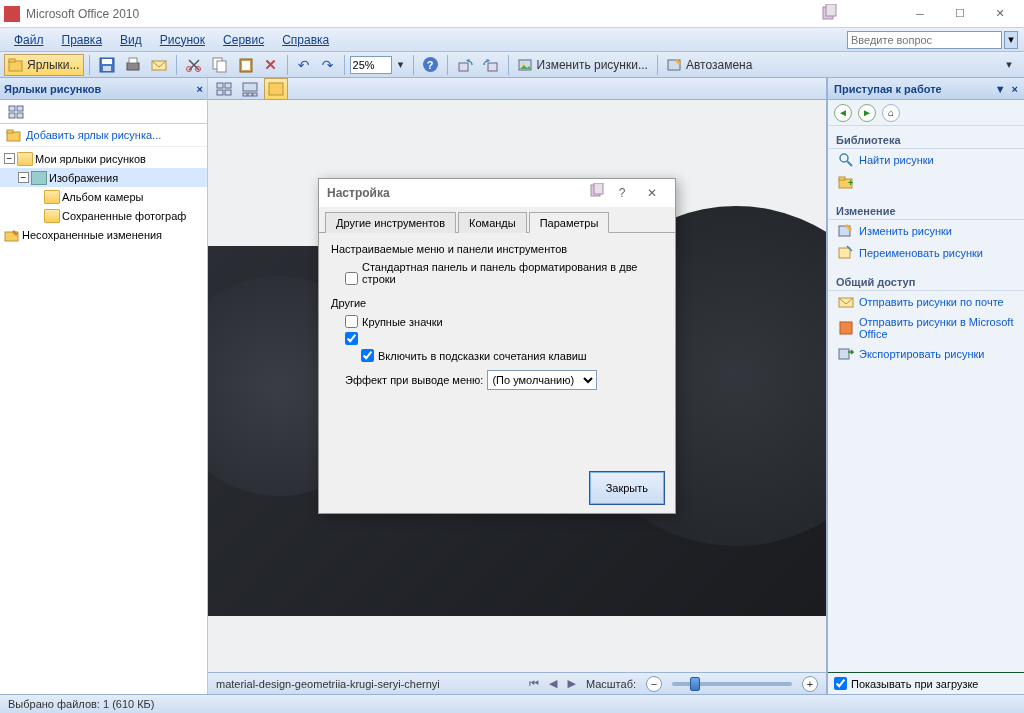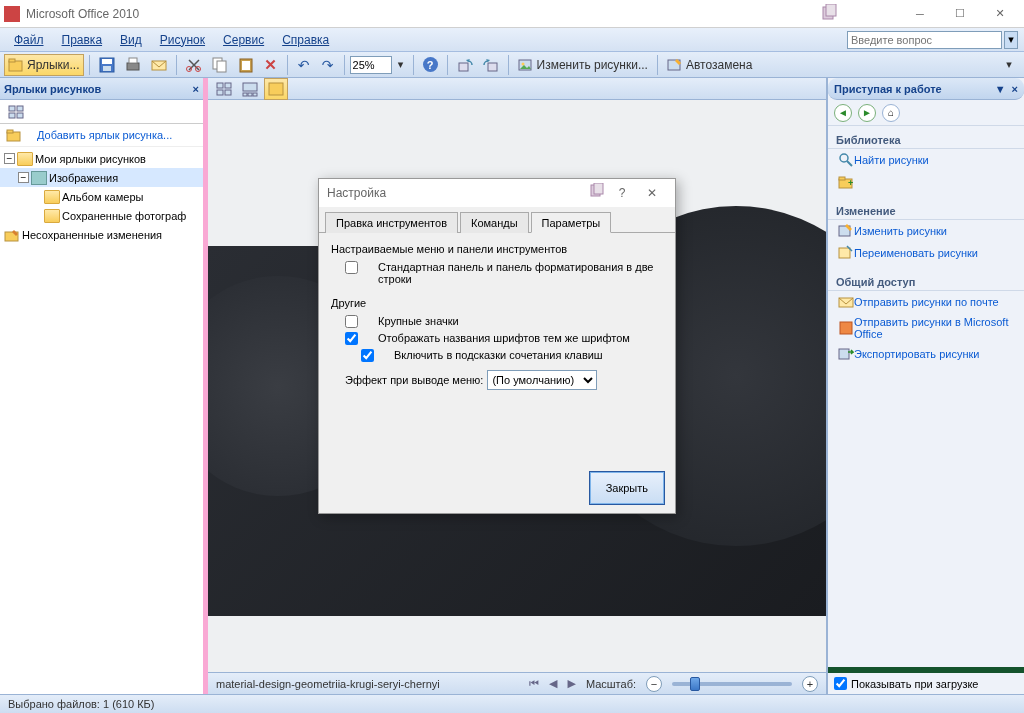--- a/index.html
+++ b/index.html
@@ -27,25 +27,25 @@
 .tb-btn.active { background: linear-gradient(#fde7a7, #fbd767); border: 1px solid #c2a15f; }
 .tb-btn .tb-label { margin-left: 3px; font-size: 12px; color: #333; }
 .tb-sep { width: 1px; height: 20px; background: #9ab3d5; margin: 0 3px; }
 .toolbar .zoom-box { width: 42px; height: 18px; border: 1px solid #7f9db9; background: #fff; font-size: 11px; padding: 0 2px; }
 .tb-icon { width: 16px; height: 16px; }
 
 
 .main { display: flex; height: calc(100% - 28px - 24px - 26px - 19px); }
 
 
-.sidebar-left { width: 208px; background: #fff; border-right: 5px solid #f9a8d4; display: flex; flex-direction: column; }
+.sidebar-left { width: 208px; background: #fff; border-right: 1px solid #f9a8d4; display: flex; flex-direction: column; }
 .sidebar-header { height: 22px; background: linear-gradient(#dce8f7, #c1d5ee); border-bottom: 1px solid #9ab3d5; display: flex; align-items: center; padding: 0 4px; font-weight: bold; color: #15428b; font-size: 11px; }
 .sidebar-header .close-x { margin-left: auto; cursor: pointer; font-family: Arial; }
 .sidebar-toolbar { height: 24px; border-bottom: 1px solid #ccc; display: flex; align-items: center; padding: 0 4px; gap: 3px; }
-.add-shortcut { padding: 4px 6px; color: #0b5bd3; cursor: pointer; display: flex; align-items: center; gap: 15px; border-bottom: 1px solid #eee; }
+.add-shortcut { padding: 4px 6px; color: #0b5bd3; cursor: pointer; display: flex; align-items: center; gap: 4px; border-bottom: 1px solid #eee; }
 .tree { padding: 2px 0; flex: 1; overflow: auto; }
 .tree-item { display: flex; align-items: center; padding: 2px 2px 2px 4px; height: 19px; cursor: pointer; gap: 2px; }
 .tree-item.selected { background: #d6e8ff; }
 .tree-toggle { width: 11px; height: 11px; border: 1px solid #888; display: flex; align-items: center; justify-content: center; font-size: 10px; line-height: 1; cursor: pointer; background: #fff; }
 .tree-icon { width: 16px; height: 14px; }
 .folder-icon { background: linear-gradient(#ffe9a8, #f8cd5b); border: 1px solid #d9a93e; border-radius: 1px; }
 .pic-icon { background: #9cc; border: 1px solid #699; }
 
 
 .center { flex: 1; background: #f0f0f0; display: flex; flex-direction: column; border-right: 1px solid #9ab3d5; position: relative; }
@@ -55,46 +55,46 @@
 .canvas-image::before { content: ""; position: absolute; width: 220px; height: 220px; border-radius: 50%; background: radial-gradient(circle, #3a3d43 0%, #2a2d33 80%); left: -40px; top: 30px; }
 .canvas-image::after { content: ""; position: absolute; width: 340px; height: 340px; border-radius: 50%; background: radial-gradient(circle, #33363c 0%, #23262b 80%); right: -80px; top: -40px; }
 .center-statusbar { height: 22px; background: linear-gradient(#e4edf9, #cdddf1); border-top: 1px solid #9ab3d5; display: flex; align-items: center; padding: 0 8px; gap: 10px; font-size: 11px; color: #333; justify-content: space-between; }
 .center-statusbar .filename { flex: 1; }
 .zoom-slider-track { width: 120px; height: 4px; background: #9ab3d5; position: relative; border-radius: 2px; }
 .zoom-slider-thumb { position: absolute; left: 18px; top: -5px; width: 10px; height: 14px; background: linear-gradient(#6fa7e8,#3c78c8); border: 1px solid #2858a0; border-radius: 2px; cursor: pointer; }
 .zoom-btn { width: 16px; height: 16px; border: 1px solid #7f9db9; border-radius: 8px; background: #fff; display: flex; align-items: center; justify-content: center; cursor: pointer; font-size: 11px; }
 
 
 .sidebar-right { width: 197px; background: #eef2f9; border-left: 1px solid #9ab3d5; display: flex; flex-direction: column; }
-.taskpane-header { height: 22px; background: linear-gradient(#dce8f7, #c1d5ee); border-bottom: 1px solid #9ab3d5; display: flex; align-items: center; padding: 0 6px; font-weight: bold; color: #15428b; font-size: 11px; border-radius: 9px; }
+.taskpane-header { height: 22px; background: linear-gradient(#dce8f7, #c1d5ee); border-bottom: 1px solid #9ab3d5; display: flex; align-items: center; padding: 0 6px; font-weight: bold; color: #15428b; font-size: 11px; }
 .taskpane-header .tp-arrow { margin-left: auto; cursor: pointer; }
 .taskpane-nav { height: 26px; border-bottom: 1px solid #cfd9e8; display: flex; align-items: center; padding: 0 6px; gap: 6px; }
 .tp-nav-btn { width: 18px; height: 18px; border: 1px solid #9ab3d5; border-radius: 9px; display: flex; align-items: center; justify-content: center; background: #fff; cursor: pointer; font-size: 10px; }
 .tp-nav-btn.green { color: #2a8a2a; border-color: #7ab07a; }
 .tp-section { padding: 4px 0; }
 .tp-section-title { font-weight: bold; color: #435a7d; padding: 4px 8px 2px 8px; border-bottom: 1px solid #cfd9e8; font-size: 11px; }
-.tp-link { display: flex; align-items: center; padding: 3px 8px 3px 10px; color: #0b5bd3; cursor: pointer; font-size: 11px; }
+.tp-link { display: flex; align-items: center; gap: 5px; padding: 3px 8px 3px 10px; color: #0b5bd3; cursor: pointer; font-size: 11px; }
 .tp-link .tp-ico { width: 16px; height: 16px; flex-shrink: 0; }
-.tp-footer { margin-top: auto; padding: 4px 6px; border-top: 6px solid #14532d; display: flex; align-items: center; gap: 4px; font-size: 11px; }
+.tp-footer { margin-top: auto; padding: 4px 6px; border-top: 1px solid #14532d; display: flex; align-items: center; gap: 4px; font-size: 11px; }
 
 
 .statusbar { height: 19px; background: linear-gradient(#e4edf9, #cdddf1); border-top: 1px solid #9ab3d5; display: flex; align-items: center; padding: 0 8px; font-size: 11px; color: #333; }
 
 
 .dialog { position: absolute; left: 318px; top: 178px; width: 358px; height: 336px; background: #f0f0f0; border: 1px solid #999; box-shadow: 3px 3px 12px rgba(0,0,0,0.3); display: flex; flex-direction: column; z-index: 100; }
 .dialog-titlebar { height: 28px; background: #fff; display: flex; align-items: center; padding: 0 8px; color: #666; font-size: 12px; }
-.dialog-titlebar .d-title { flex: 1; }
+.dialog-titlebar .d-title { flex: 1; font-weight: bold; }
 .dialog-titlebar .d-btn { width: 30px; height: 20px; display: flex; align-items: center; justify-content: center; cursor: pointer; color: #666; }
 .dialog-tabs { display: flex; border-bottom: 1px solid #aaa; background: #f0f0f0; padding-top: 4px; padding-left: 6px; height: 26px; }
 .dialog-tab { padding: 4px 10px; border: 1px solid #aaa; border-bottom: none; margin-right: 2px; background: #e8e8e8; cursor: pointer; font-size: 11px; position: relative; top: 1px; }
 .dialog-tab.active { background: #f0f0f0; border-bottom: 1px solid #f0f0f0; }
 .dialog-body { flex: 1; padding: 10px 12px; font-size: 11px; }
 .dlg-group { margin-bottom: 10px; }
 .dlg-group-title { margin-bottom: 4px; }
-.dlg-check { display: flex; align-items: flex-start; gap: 20px; padding: 2px 0 2px 14px; }
+.dlg-check { display: flex; align-items: flex-end; gap: 4px; padding: 2px 0 2px 14px; }
 .dlg-check.sub { padding-left: 30px; }
 .dlg-check input[type=checkbox] { width: 13px; height: 13px; }
 .dlg-row { display: flex; align-items: center; gap: 4px; padding: 2px 0 2px 14px; margin-top: 4px; }
 .dlg-row select { width: 110px; height: 20px; border: 1px solid #7f9db9; background: #fff; font-size: 11px; }
 .dialog-footer { padding: 8px 10px; display: flex; justify-content: flex-end; }
 .dialog-footer button { padding: 10px 16px; border: 1px solid #2858a0; background: linear-gradient(#e8f0fb, #c9ddf4); cursor: pointer; font-size: 11px; outline: 1px solid #7eb4ea; outline-offset: -2px; }
 
 select.dd-arrow { -webkit-appearance: menulist; appearance: menulist; }
 </style>
 </head>
@@ -405,41 +405,40 @@
   <div class="dialog-titlebar">
     <span class="d-title">Настройка</span>
     <span><svg width="18" height="18">
           <rect x="2" y="2" width="9" height="11" fill="#dcd" stroke="#a8a"></rect>
           <rect x="5" y="0" width="9" height="11" fill="#e8e0e8" stroke="#a8a"></rect>
         </svg></span>
     <span class="d-btn">?</span>
     <span class="d-btn">✕</span>
   </div>
   <div class="dialog-tabs">
-    <div class="dialog-tab"><span>Правка инструментов</span></div>
+    <div class="dialog-tab"><span>Другие инструментов</span></div>
     <div class="dialog-tab"><span>Команды</span></div>
     <div class="dialog-tab active"><span>Параметры</span></div>
   </div>
   <div class="dialog-body">
     <div class="dlg-group">
       <div class="dlg-group-title">Настраиваемые меню и панели инструментов</div>
       <label class="dlg-check">
         <input type="checkbox" style="">
         <span>Стандартная панель и панель форматирования в две строки</span>
       </label>
     </div>
     <div class="dlg-group">
       <div class="dlg-group-title">Другие</div>
       <label class="dlg-check">
         <input type="checkbox" style="">
         <span>Крупные значки</span>
       </label>
       <label class="dlg-check">
         <input type="checkbox" checked="" style="">
-        <span>Отображать названия шрифтов тем же шрифтом</span>
       </label>
       <label class="dlg-check sub">
         <input type="checkbox" checked="" style="">
         <span>Включить в подсказки сочетания клавиш</span>
       </label>
       <div class="dlg-row">
         <span>Эффект при выводе меню:</span>
         <select class="dd-arrow">
           <option>(По умолчанию)</option>
         </select>

